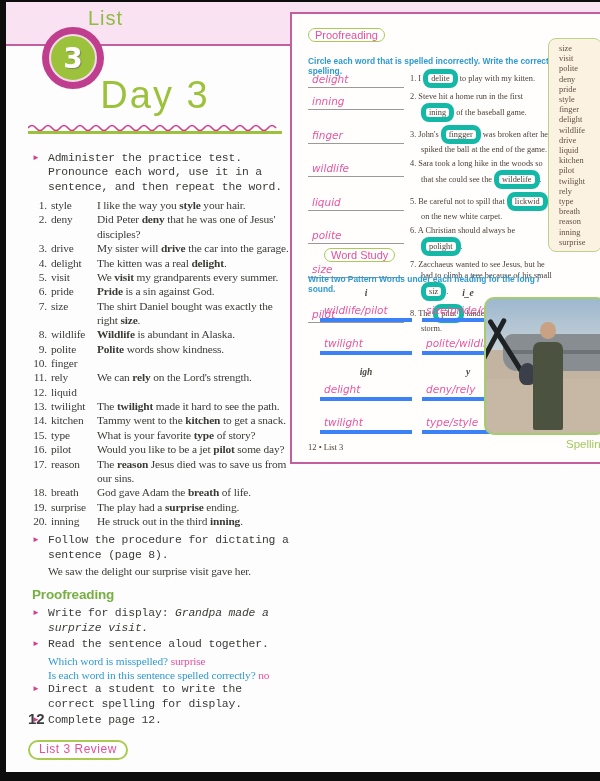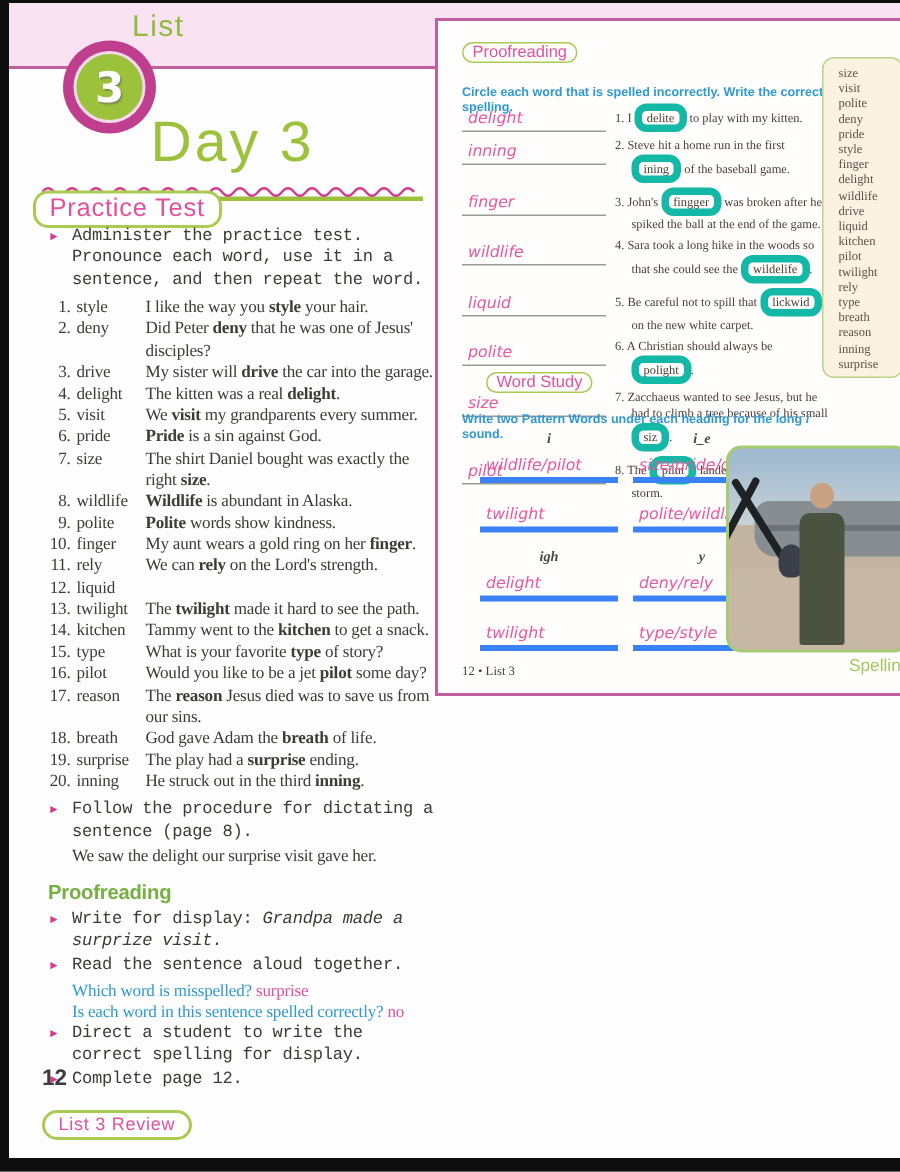--- a/index.html
+++ b/index.html
@@ -96,21 +96,20 @@
     </div>
   </div>
 
   <div class="day-title">Day 3</div>
   <div class="divider">
     <svg width="254" height="10" viewBox="0 0 254 10">
       <path d="M0,5 q4,-5 8,0 t8,0 t8,0 t8,0 t8,0 t8,0 t8,0 t8,0 t8,0 t8,0 t8,0 t8,0 t8,0 t8,0 t8,0 t8,0 t8,0 t8,0 t8,0 t8,0 t8,0 t8,0 t8,0 t8,0 t8,0 t8,0 t8,0 t8,0 t8,0 t8,0 t8,0" stroke="#d23f8f" stroke-width="1.6" fill="none"></path>
     </svg>
   </div>
 
-  <div class="round-badge pt-badge">Practice Test</div>
 
   <div class="main-flow">
     <div class="bullet-row">
       <span class="arrow">►</span>
       <span class="bullet-text">Administer the practice test. Pronounce each word, use it in a sentence, and then repeat the word.</span>
     </div>
 
     <div class="pt-list" id="practice-list">
         <div class="pt-row">
           <span class="pt-num">1.</span>
@@ -153,21 +152,20 @@
           <span class="pt-sentence"><b>Wildlife</b> is abundant in Alaska.</span>
         </div>
         <div class="pt-row">
           <span class="pt-num">9.</span>
           <span class="pt-word">polite</span>
           <span class="pt-sentence"><b>Polite</b> words show kindness.</span>
         </div>
         <div class="pt-row">
           <span class="pt-num">10.</span>
           <span class="pt-word">finger</span>
-          <span class="pt-sentence">My aunt wears a gold ring on her <b>finger</b>.</span>
         </div>
         <div class="pt-row">
           <span class="pt-num">11.</span>
           <span class="pt-word">rely</span>
           <span class="pt-sentence">We can <b>rely</b> on the Lord's strength.</span>
         </div>
         <div class="pt-row">
           <span class="pt-num">12.</span>
           <span class="pt-word">liquid</span>
         </div>

